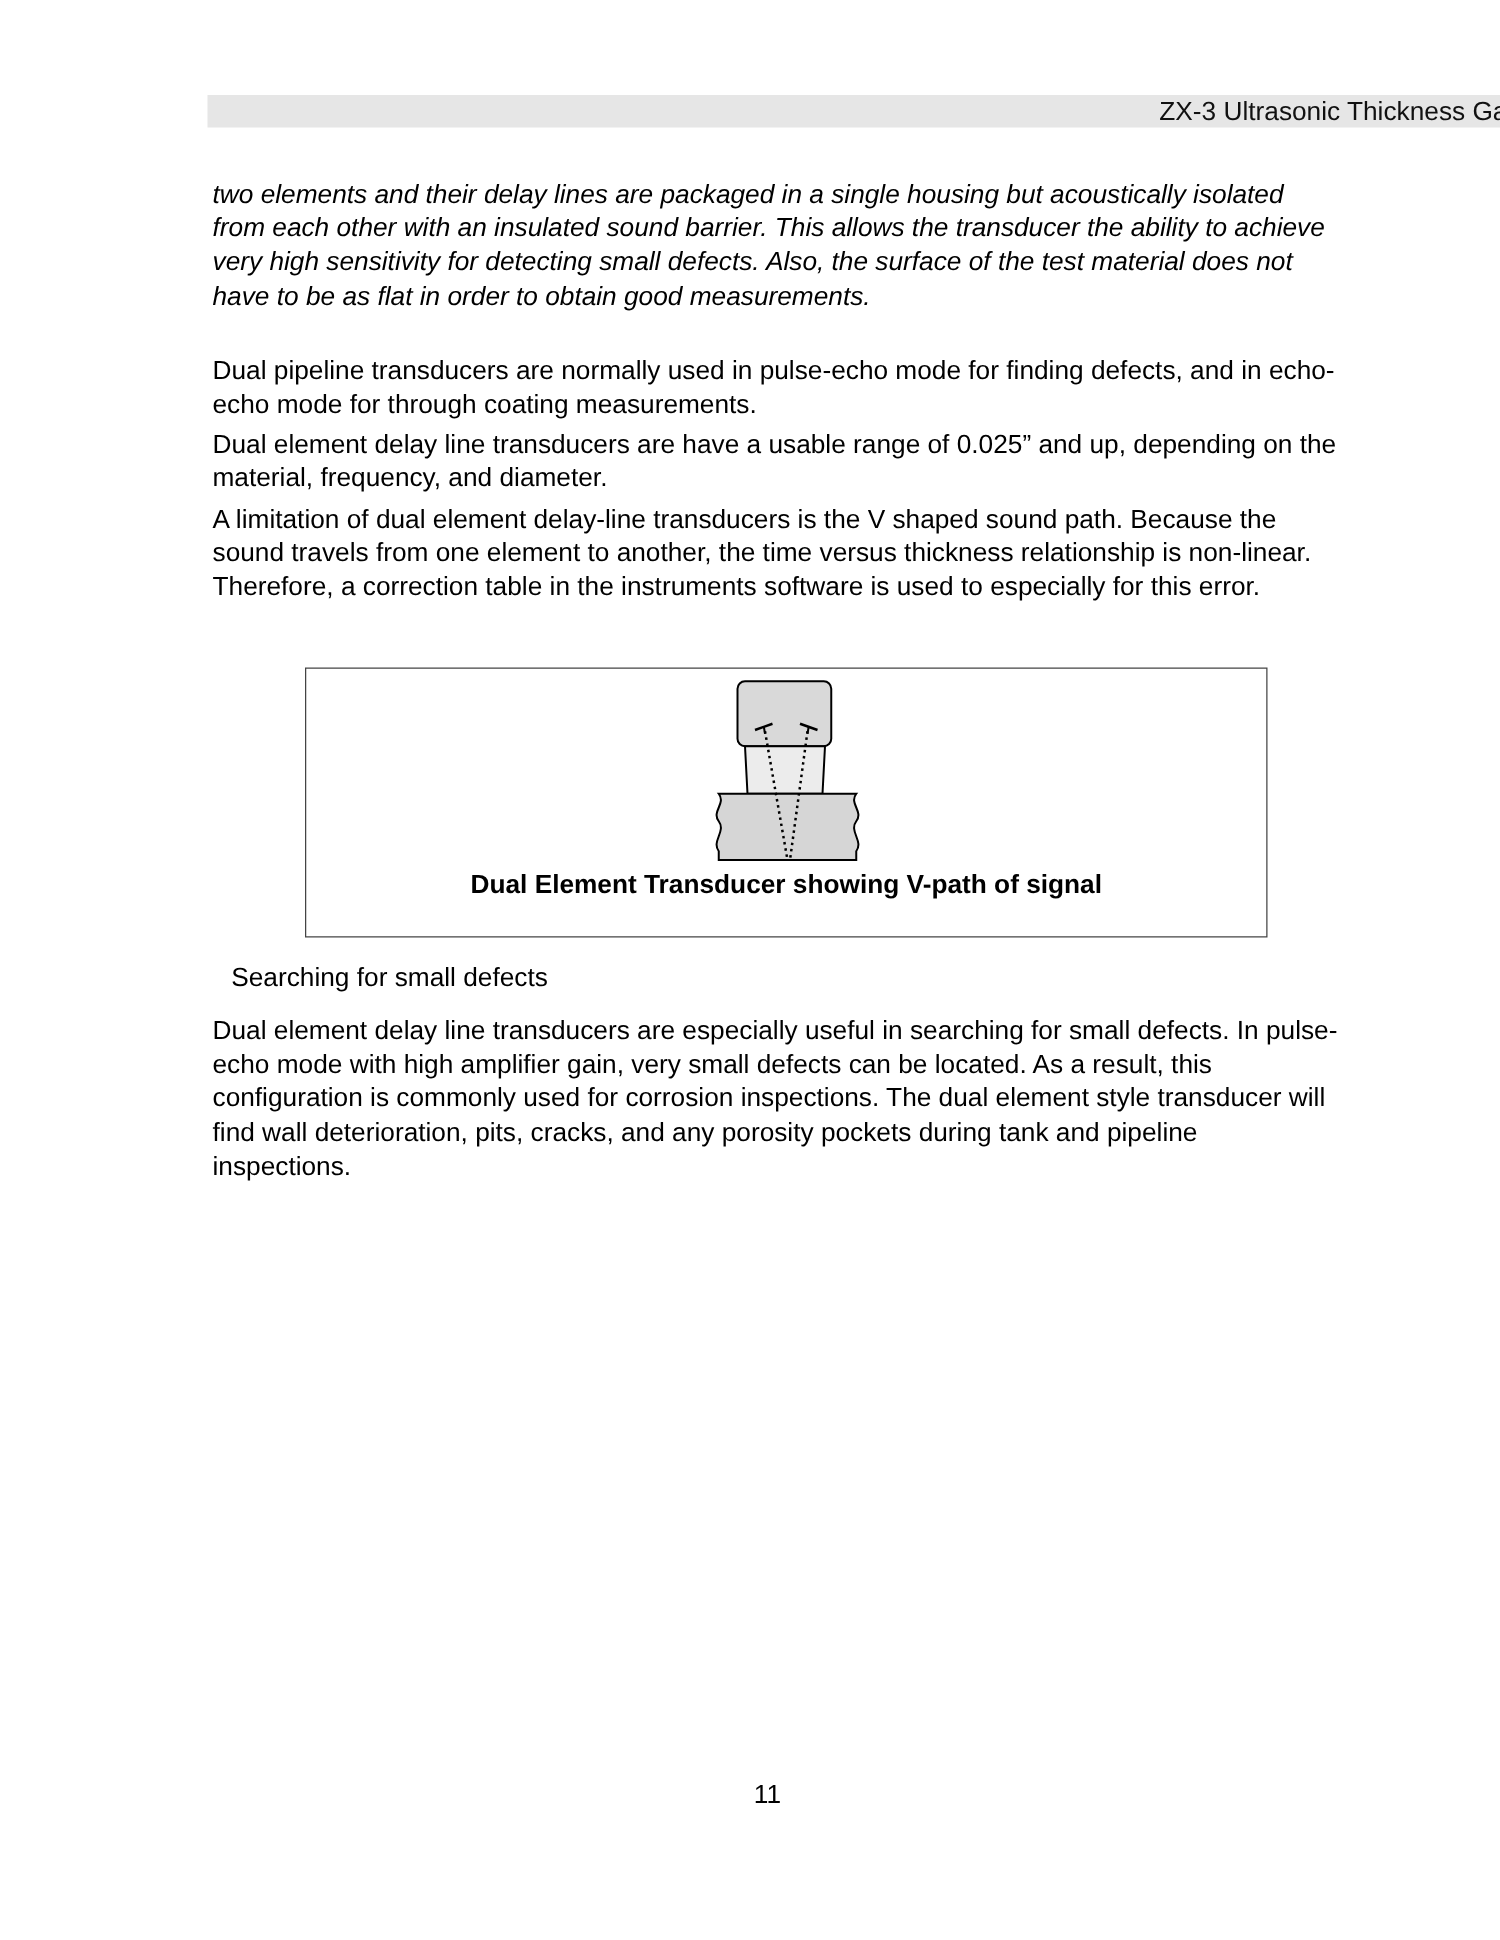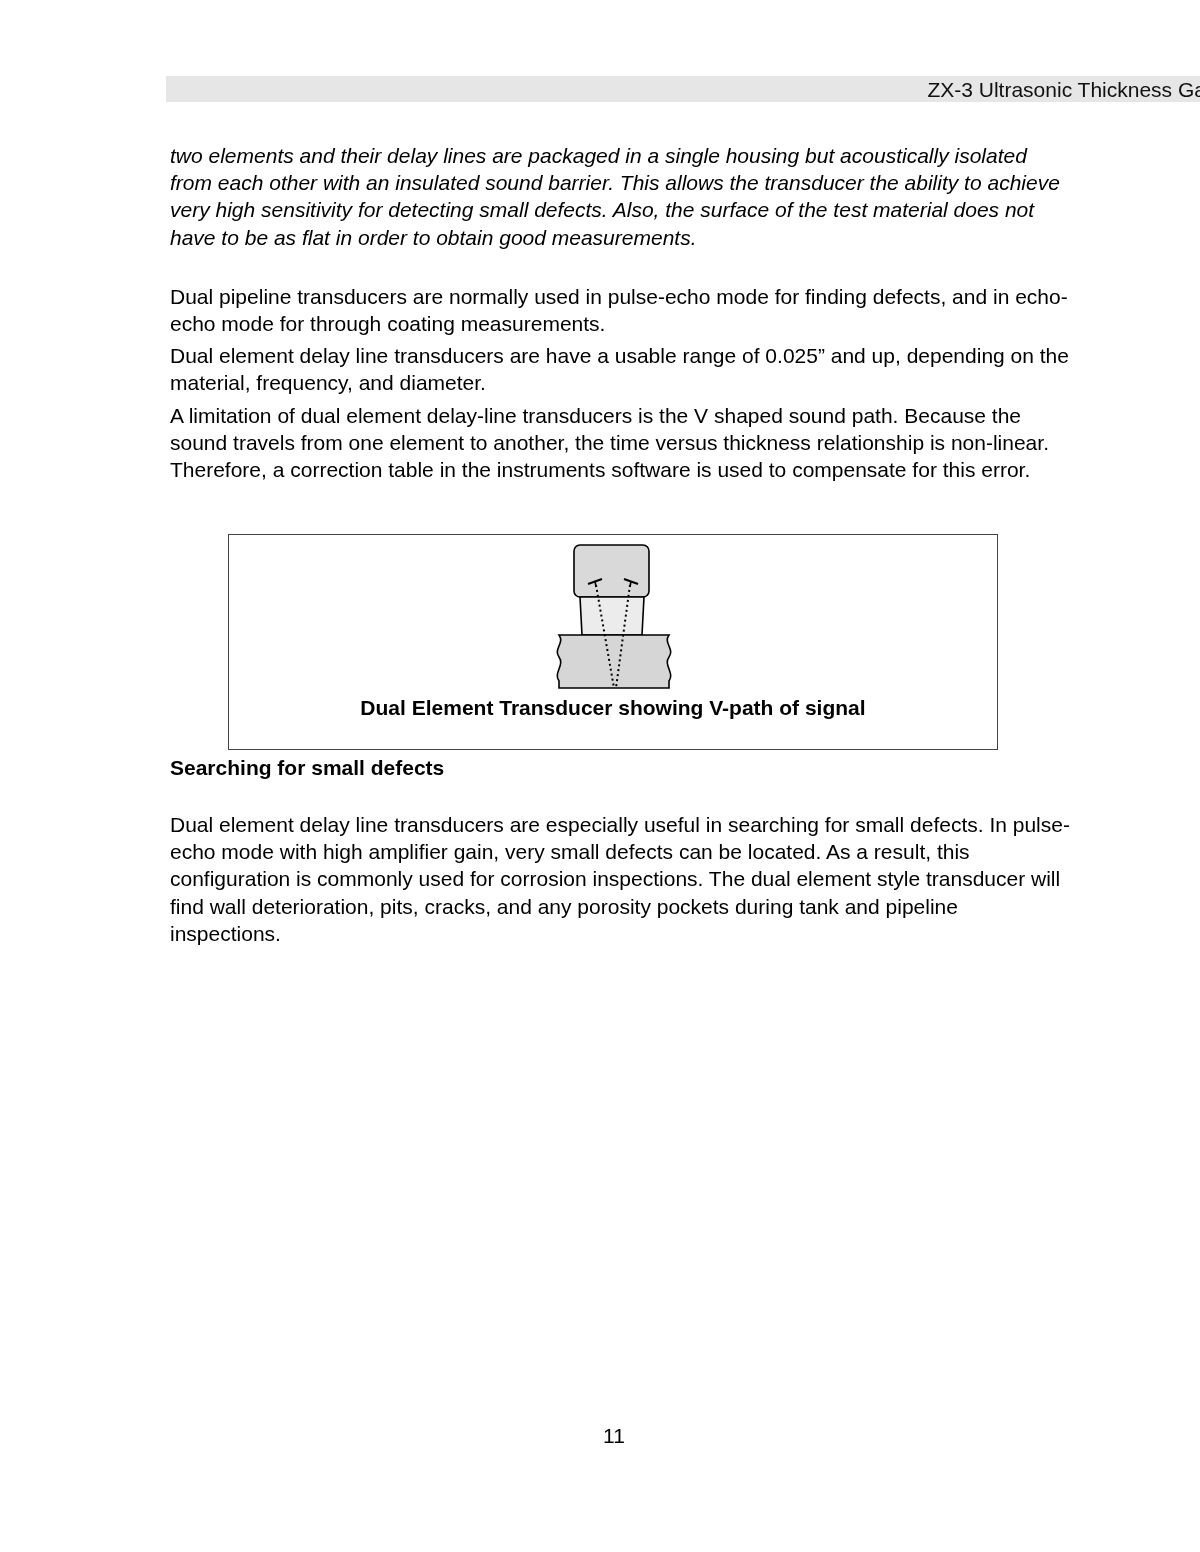--- a/index.html
+++ b/index.html
@@ -13,48 +13,48 @@
     }
     .header-title {
       position: absolute; right: 3px; top: 1px;
       font-size: 21px; line-height: 26px; color: #111;
     }
     .body-text {
       position: absolute; left: 170px; width: 900px;
       font-size: 21px; line-height: 27.2px; margin: 0;
     }
     .figure-box {
-      position: absolute; left: 228px; top: 534px; width: 770px; height: 216px;
+      position: absolute; left: 244px; top: 534px; width: 770px; height: 216px;
       border: 1px solid #444; box-sizing: border-box;
     }
     .figure-svg { position: absolute; left: 324px; top: 8px; }
     .figure-caption {
       position: absolute; left: 0; right: 0; top: 160px; text-align: center;
       font-weight: bold; font-size: 21px; line-height: 26px;
     }
     .section-heading {
       position: absolute; left: 170px; top: 755px;
-      font-weight: bold; font-size: 21px; line-height: 26px; margin: 0;
+      font-weight: normal; font-size: 21px; line-height: 26px; margin: 15px;
     }
     .page-number {
       position: absolute; left: 0; width: 1228px; top: 1423px; text-align: center;
       font-size: 21px; line-height: 26px;
     }
   </style>
 </head>
 <body>
 
 <div class="header-bar">
   <span class="header-title">ZX-3 Ultrasonic Thickness Gauge</span>
 </div>
 
 <p class="body-text" style="top:142px;font-style:italic;">two elements and their delay lines are packaged in a single housing but acoustically isolated from each other with an insulated sound barrier.  This allows the transducer the ability to achieve very high sensitivity for detecting small defects.  Also, the surface of the test material does not have to be as flat in order to obtain good measurements.</p>
 <p class="body-text" style="top:283px;">Dual pipeline transducers are normally used in pulse-echo mode for finding defects, and in echo-echo mode for through coating measurements.</p>
 <p class="body-text" style="top:342px;">Dual element delay line transducers are have a usable range of 0.025” and up, depending on the material, frequency, and diameter.</p>
-<p class="body-text" style="top:402px;">A limitation of dual element delay-line transducers is the V shaped sound path.  Because the sound travels from one element to another, the time versus thickness relationship is non-linear.  Therefore, a correction table in the instruments software is used to compensate for this error.</p>
+<p class="body-text" style="top:402px;">A limitation of dual element delay-line transducers is the V shaped sound path.  Because the sound travels from one element to another, the time versus thickness relationship is non-linear.  Therefore, a correction table in the instruments software is used to especially for this error.</p>
 
 <div class="figure-box">
   <svg class="figure-svg" width="120" height="150" viewBox="0 0 120 150">
 
     <rect x="21" y="2" width="75" height="52" rx="6" ry="6" fill="#d9d9d9" stroke="#000" stroke-width="1.6"></rect>
 
     <polygon points="27,54 91,54 89,92 29,92" fill="#ececec" stroke="#000" stroke-width="1.6"></polygon>
 
     <path d="M6,92 L116,92 C110,100 122,106 116,114 C110,122 122,130 116,138 L116,145 L6,145 L6,138 C0,130 12,122 6,114 C0,106 12,100 6,92 Z" fill="#d6d6d6" stroke="#000" stroke-width="1.6"></path>
 

